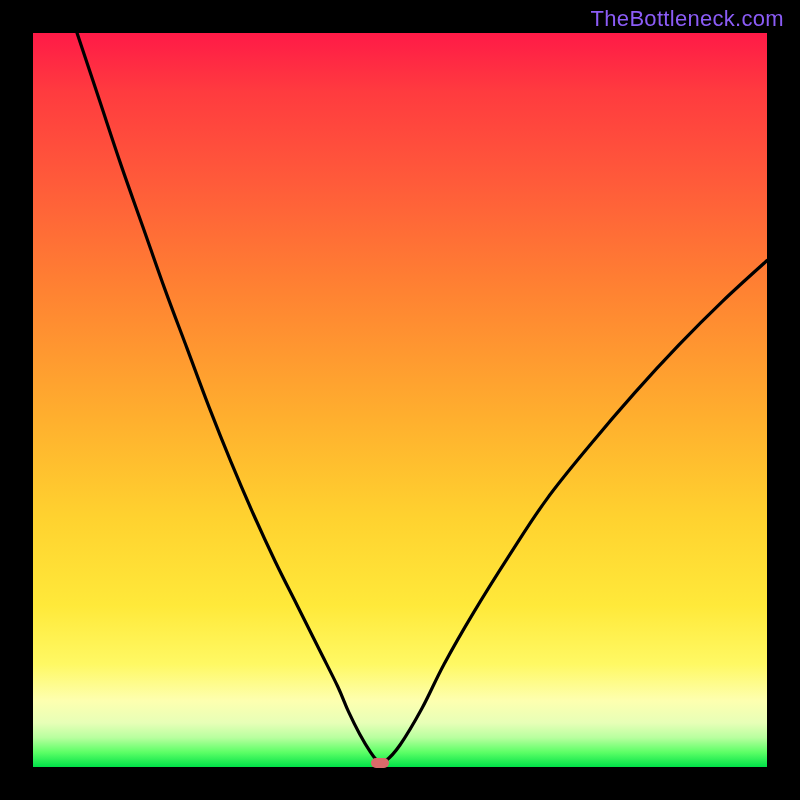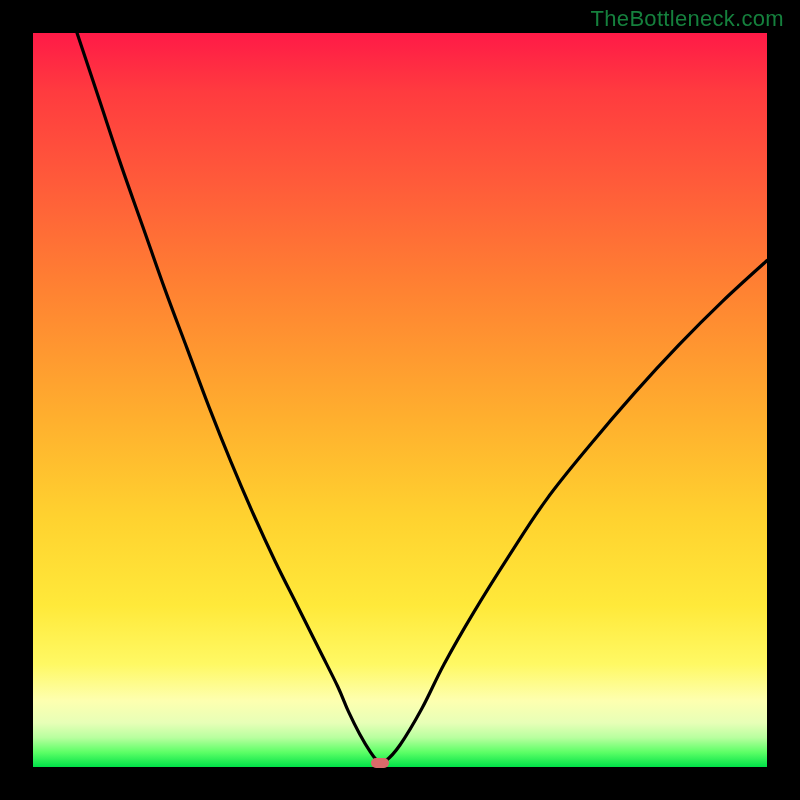--- a/index.html
+++ b/index.html
@@ -40,21 +40,21 @@
       #e7ffb7 94%,
       #b8ff9f 96%,
       #5cff66 98%,
       #00e148 100%
     );
   }
   .watermark {
     position: absolute;
     top: 6px;
     right: 16px;
-    color: #15803d;
+    color: #8b5cf6;
     font-size: 22px;
     font-weight: 500;
     letter-spacing: 0.3px;
     user-select: none;
   }
   svg.curve {
     position: absolute;
     top: 0;
     left: 0;
     width: 734px;

